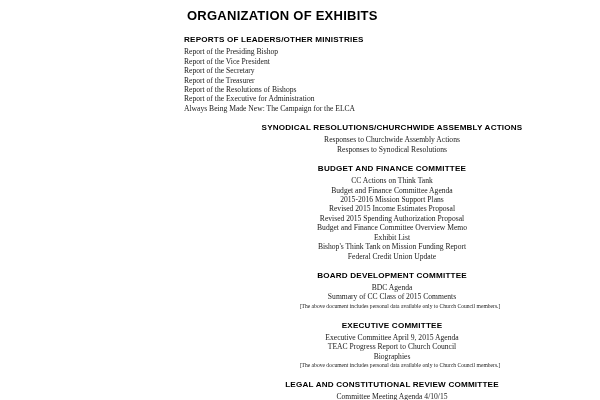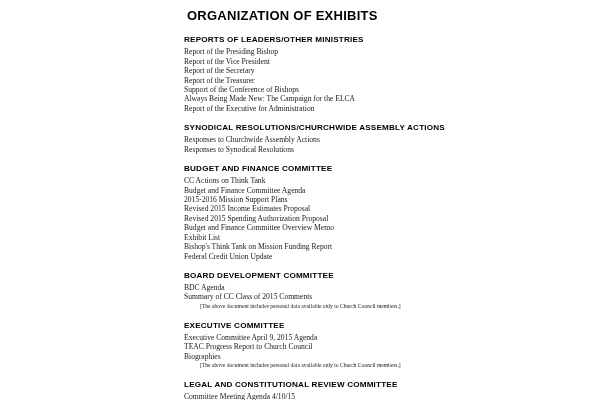--- a/index.html
+++ b/index.html
@@ -38,21 +38,21 @@
   .section-head {
     font-family: "Liberation Sans", "DejaVu Sans", sans-serif;
     font-weight: bold;
     font-size: 8.1px;
     font-variant: small-caps;
     letter-spacing: 0.2px;
     color: #000;
     line-height: 1.1;
   }
   .section-gap-1 { margin-top: 13px; }
-  .section-gap-2 { margin-top: 11px; }
+  .section-gap-2 { margin-top: 11px; text-align: center; }
   .items {
     list-style: none;
     margin: 2px 0 0 0;
     padding: 0;
   }
   .item {
     font-family: "Liberation Serif", "DejaVu Serif", serif;
     font-size: 7.6px;
     line-height: 9.45px;
     color: #1a1a1a;
@@ -73,23 +73,23 @@
 <div class="page">
   <h1 class="doc-title">ORGANIZATION OF EXHIBITS</h1>
   <div>
       <div class="section section-gap-1">
         <div class="section-head">REPORTS OF LEADERS/OTHER MINISTRIES</div>
         <ul class="items">
           <li class="item">Report of the Presiding Bishop</li>
           <li class="item">Report of the Vice President</li>
           <li class="item">Report of the Secretary</li>
           <li class="item">Report of the Treasurer</li>
-          <li class="item">Support of the Conference of Bishops</li>
+          <li class="item">Report of the Resolutions of Bishops</li>
+          <li class="item">Report of the Executive for Administration</li>
           <li class="item">Always Being Made New: The Campaign for the ELCA</li>
-          <li class="item">Report of the Executive for Administration</li>
         </ul>
       </div>
       <div class="section section-gap-2">
         <div class="section-head">SYNODICAL RESOLUTIONS/CHURCHWIDE ASSEMBLY ACTIONS</div>
         <ul class="items">
           <li class="item">Responses to Churchwide Assembly Actions</li>
           <li class="item">Responses to Synodical Resolutions</li>
         </ul>
       </div>
       <div class="section section-gap-2">

